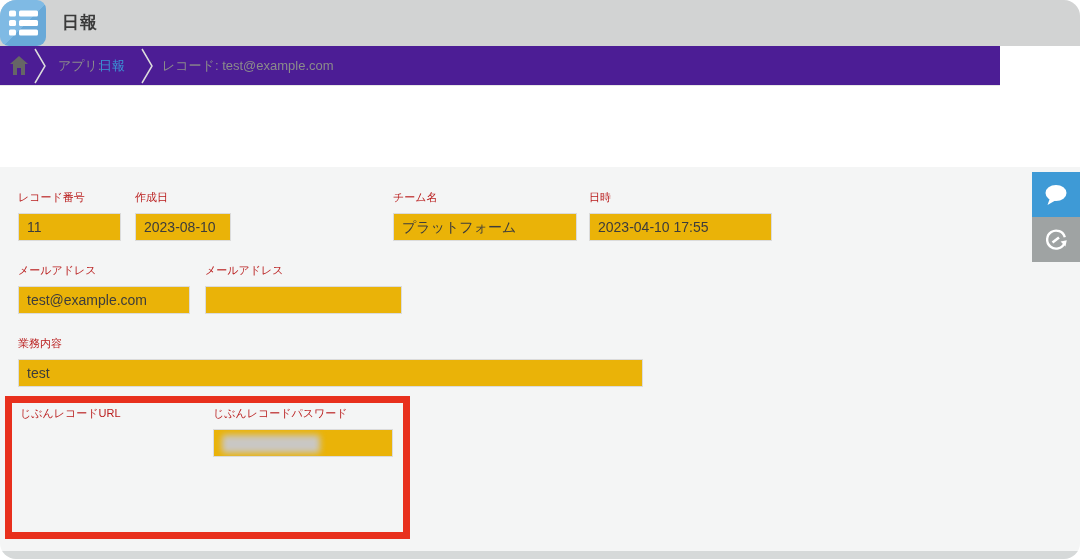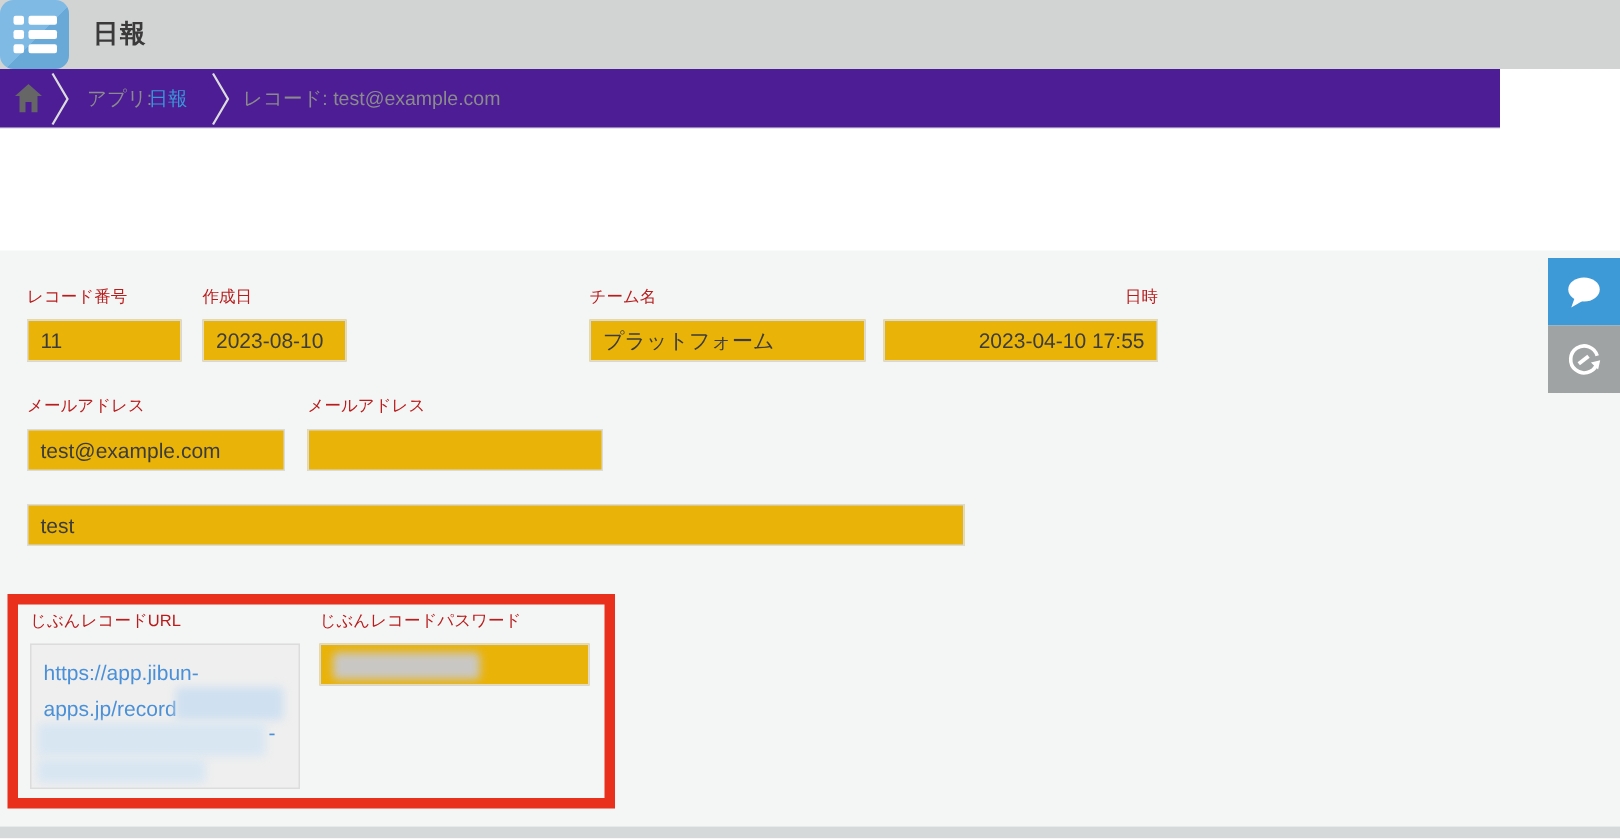--- a/index.html
+++ b/index.html
@@ -4,20 +4,21 @@
 <style>
   * { margin: 0; padding: 0; box-sizing: border-box; }
   html, body { background: #ffffff; }
   body { font-family: "Liberation Sans", "DejaVu Sans", sans-serif; }
   .stage {
     position: relative;
     width: 1080px;
     height: 559px;
     background: #ffffff;
     overflow: hidden;
+    border-radius: 16px;
   }
 
   
   .header-bar {
     position: absolute; left: 0; top: 0;
     width: 1080px; height: 46px;
     background: #d2d3d3;
   }
   .app-icon {
     position: absolute; left: 0; top: 0;
@@ -169,48 +170,41 @@
     <div class="field-box">11</div>
   </div>
   <div class="field" style="left:135px; top:190px; width:96px;">
     <span class="field-label">作成日</span>
     <div class="field-box">2023-08-10</div>
   </div>
   <div class="field" style="left:393px; top:190px; width:184px;">
     <span class="field-label">チーム名</span>
     <div class="field-box">プラットフォーム</div>
   </div>
-  <div class="field" style="left:589px; top:190px; width:183px;text-align:right;">
+  <div class="field" style="left:589px; top:190px; width:183px;">
     <span class="field-label">日時</span>
     <div class="field-box">2023-04-10 17:55</div>
   </div>
 
   <div class="field" style="left:18px; top:263px; width:172px;">
     <span class="field-label">メールアドレス</span>
     <div class="field-box">test@example.com</div>
   </div>
   <div class="field" style="left:205px; top:263px; width:197px;">
     <span class="field-label">メールアドレス</span>
     <div class="field-box"></div>
   </div>
 
   <div class="field" style="left:18px; top:336px; width:625px;">
+    <span class="field-label">業務内容</span>
     <div class="field-box">test</div>
   </div>
 
   <div class="field" style="left:20px; top:406px; width:180px;">
     <span class="field-label">じぶんレコードURL</span>
-    <div class="field-box-tall">
-      <span class="url-line">https://app.jibun-</span>
-      <span class="url-line">apps.jp/record</span>
-      <span class="redact redact-blue" style="left:96px; top:28px; width:72px; height:22px;"></span>
-      <span class="redact redact-lightblue" style="left:4px; top:52px; width:152px; height:22px;"></span>
-      <span class="redact-dash" style="left:158px; top:50px;">-</span>
-      <span class="redact redact-lightblue" style="left:4px; top:76px; width:112px; height:16px;"></span>
-    </div>
   </div>
   <div class="field" style="left:213px; top:406px; width:180px;">
     <span class="field-label">じぶんレコードパスワード</span>
     <div class="field-box">
       <span class="redact redact-gray" style="left:8px; top:5px; width:98px; height:18px;"></span>
     </div>
   </div>
 
   <div class="highlight-rect"></div>
 

